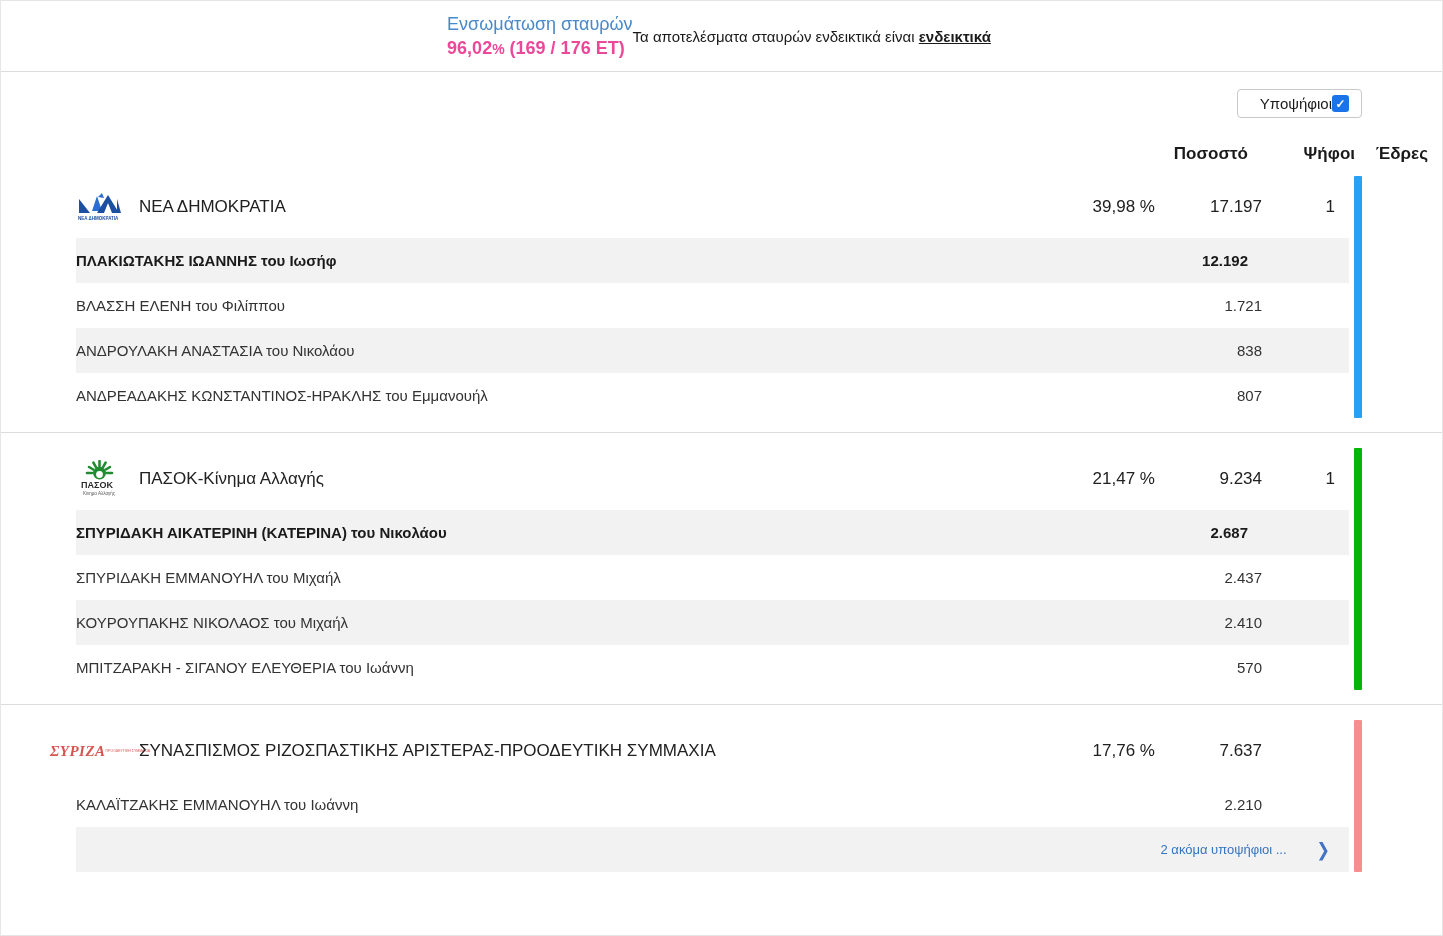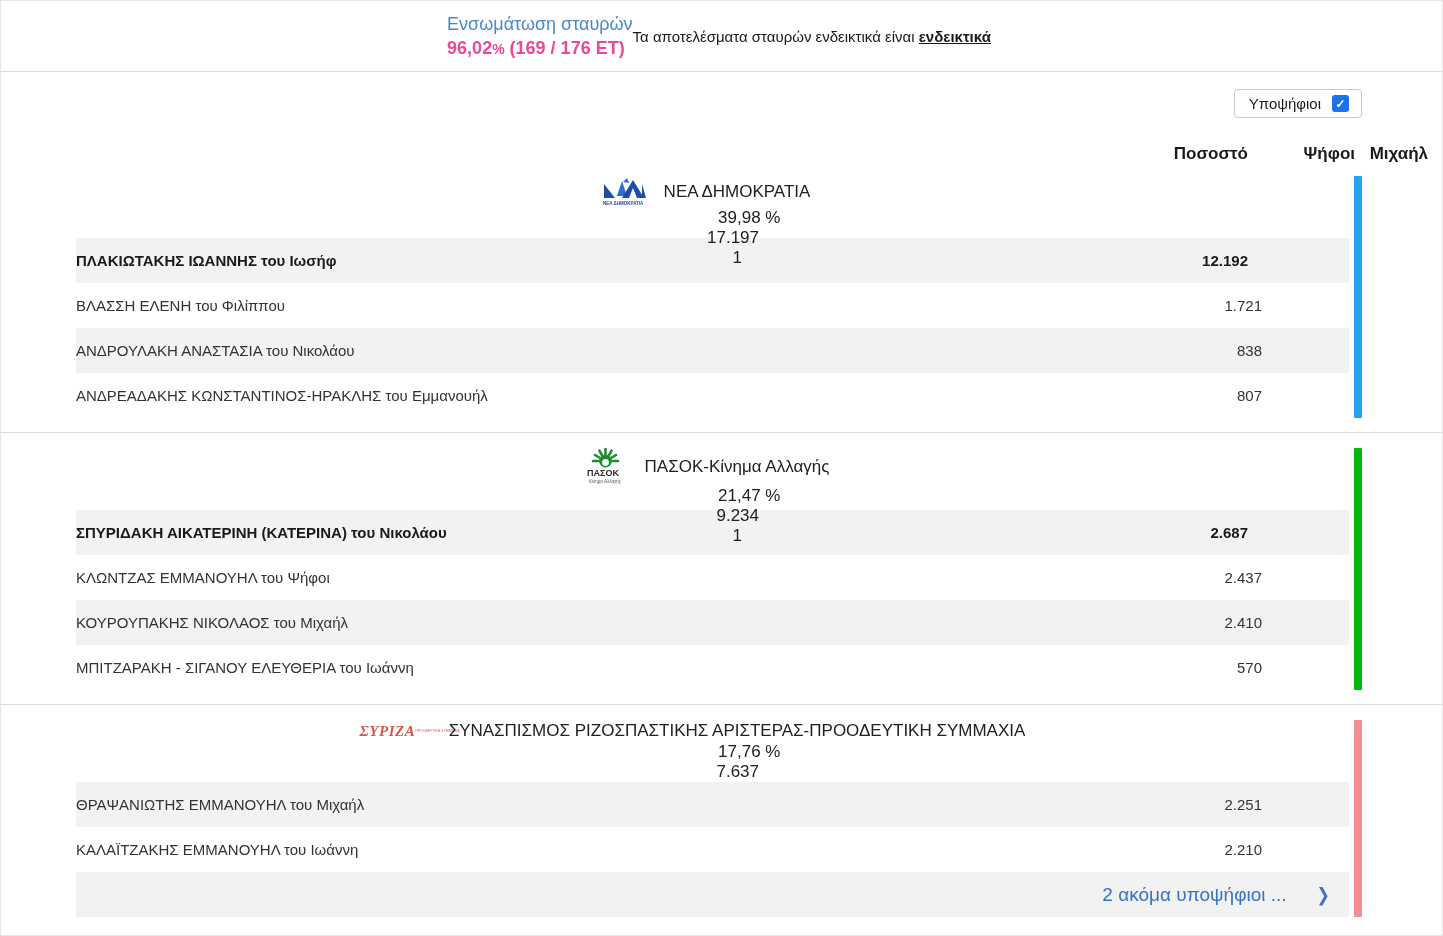--- a/index.html
+++ b/index.html
@@ -16,23 +16,23 @@
   }
   .integration-title { font-size:18px; color:#4a89c8; margin-bottom:3px; }
   .integration-progress { font-size:18px; font-weight:bold; color:#ec4899; }
   .integration-progress .pct-sign { font-size:14px; }
   .notice { font-size:15px; color:#1a1a1a; }
   .notice .emph { font-weight:bold; text-decoration:underline; }
 
   
   .toolbar { display:flex; justify-content:flex-end; padding:17px 80px 0 0; }
   .toggle-btn {
-    display:flex; align-items:center; gap:11px;
+    display:flex; align-items:center; 
     border:1px solid #c9c9c9; border-radius:4px; background:#fff;
-    padding:5px 12px 5px 14px; font-size:15px; color:#1a1a1a; cursor:pointer;
+    padding:5px 12px 5px 22px; font-size:15px; color:#1a1a1a; cursor:pointer;
   }
   .checkbox {
     width:17px; height:17px; border-radius:3px; display:flex;
     align-items:center; justify-content:center;
     color:#fff; font-size:12px; font-weight:bold; line-height:1;
   }
 
   
   .cols-pad { padding-left:75px; padding-right:93px; }
   .row-flex { display:flex; align-items:center; box-sizing:border-box; padding-right:14px; }
@@ -42,38 +42,38 @@
   .col-seats  { width:73px;  text-align:right; }
 
   .col-headers { margin-top:20px; height:32px; font-weight:bold; font-size:17px; color:#1a1a1a; }
 
   
   .party-section { position:relative; box-sizing:border-box; }
   .party-section.sec-0 { padding-top:6px;  padding-bottom:14px; border-bottom:1px solid #dcdcdc; }
   .party-section.sec-1 { padding-top:15px; padding-bottom:14px; border-bottom:1px solid #dcdcdc; }
   .party-section.sec-2 { padding-top:15px; padding-bottom:9px; }
 
-  .party-row { height:62px; font-size:17px;flex-direction:column; }
+  .party-row { height:62px; font-size:17px; }
   .party-head { display:flex; align-items:center; gap:15px; flex:1; min-width:0; }
   .party-logo { width:48px; display:flex; align-items:center; justify-content:center; flex-shrink:0; }
   .party-name { color:#212121; white-space:nowrap; overflow:hidden; }
   .party-num { font-size:17px; color:#212121; }
 
   .cand-row { height:45px; font-size:15px; color:#333; }
   .cand-row.alt { background:#f2f2f2; }
   .cand-row.elected { font-weight:bold; color:#1a1a1a;gap:14px; }
 
   .party-bar { position:absolute; width:8px; right:80px; border-radius:1px; }
   .sec-0 .party-bar { top:6px;  bottom:14px; }
   .sec-1 .party-bar { top:15px; bottom:14px; }
   .sec-2 .party-bar { top:15px; bottom:9px; }
 
   
   .more-row { display:flex; align-items:center; justify-content:flex-end; cursor:pointer; }
-  .more-text { color:#3474c0; font-size:19px; }
+  .more-text { color:#3474c0; font-size:13px; }
   .chevron { color:#4472c4; font-size:16px; font-weight:bold; margin:0 19px 0 30px; transform:scaleY(1.15); }
 
   
   .nd-caption { font-size:4.5px; fill:#1d4fa0; font-weight:bold; }
   .pasok-name { font-size:9px; fill:#2b2b2b; font-weight:bold; }
   .pasok-sub  { font-size:4.5px; fill:#555; }
   .syriza-logo { text-align:center; line-height:1; }
   .syriza-main { color:#d65550; font-size:15px; font-weight:bold; letter-spacing:0.5px; font-style:italic;font-family:Liberation Serif, serif; }
   .syriza-sub  { color:#d65550; font-size:3.5px; margin-top:2px; white-space:nowrap; }
 </style>
@@ -92,21 +92,21 @@
   <button class="toggle-btn">
     <span>Υποψήφιοι</span>
     <span class="checkbox" style="background: rgb(26, 115, 232);">✓</span>
   </button>
 </div>
 
 <div class="col-headers cols-pad row-flex">
   <div class="col-name"></div>
   <div class="col-percent">Ποσοστό</div>
   <div class="col-votes">Ψήφοι</div>
-  <div class="col-seats">Μιχαήλ</div>
+  <div class="col-seats">Έδρες</div>
 </div>
 
 <section class="party-section sec-0 cols-pad">
   <div class="party-row row-flex">
     <div class="party-head">
       <div class="party-logo">
         <svg width="46" height="32" viewBox="0 0 46 32">
           <polygon points="2,22 2,8 13,22" fill="#1d4fa0"></polygon>
           <polygon points="15,20 20,5 25,20" fill="#2a6fd1"></polygon>
           <polygon points="21,6 25,2 27,7" fill="#2a6fd1"></polygon>
@@ -175,21 +175,21 @@
     <div class="col-votes party-num">9.234</div>
     <div class="col-seats party-num">1</div>
   </div>
   <div class="cand-row row-flex alt elected">
     <div class="col-name">ΣΠΥΡΙΔΑΚΗ ΑΙΚΑΤΕΡΙΝΗ (ΚΑΤΕΡΙΝΑ) του Νικολάου</div>
     <div class="col-percent"></div>
     <div class="col-votes">2.687</div>
     <div class="col-seats"></div>
   </div>
   <div class="cand-row row-flex">
-    <div class="col-name">ΚΛΩΝΤΖΑΣ ΕΜΜΑΝΟΥΗΛ του Ψήφοι</div>
+    <div class="col-name">ΣΠΥΡΙΔΑΚΗ ΕΜΜΑΝΟΥΗΛ του Μιχαήλ</div>
     <div class="col-percent"></div>
     <div class="col-votes">2.437</div>
     <div class="col-seats"></div>
   </div>
   <div class="cand-row row-flex alt">
     <div class="col-name">ΚΟΥΡΟΥΠΑΚΗΣ ΝΙΚΟΛΑΟΣ του Μιχαήλ</div>
     <div class="col-percent"></div>
     <div class="col-votes">2.410</div>
     <div class="col-seats"></div>
   </div>
@@ -208,26 +208,20 @@
       <div class="party-logo syriza-logo">
         <div class="syriza-main">ΣΥΡΙΖΑ</div>
         <div class="syriza-sub">ΠΡΟΟΔΕΥΤΙΚΗ ΣΥΜΜΑΧΙΑ</div>
       </div>
       <div class="party-name">ΣΥΝΑΣΠΙΣΜΟΣ ΡΙΖΟΣΠΑΣΤΙΚΗΣ ΑΡΙΣΤΕΡΑΣ-ΠΡΟΟΔΕΥΤΙΚΗ ΣΥΜΜΑΧΙΑ</div>
     </div>
     <div class="col-percent party-num">17,76 %</div>
     <div class="col-votes party-num">7.637</div>
     <div class="col-seats party-num"></div>
   </div>
-  <div class="cand-row row-flex alt">
-    <div class="col-name">ΘΡΑΨΑΝΙΩΤΗΣ ΕΜΜΑΝΟΥΗΛ του Μιχαήλ</div>
-    <div class="col-percent"></div>
-    <div class="col-votes">2.251</div>
-    <div class="col-seats"></div>
-  </div>
   <div class="cand-row row-flex">
     <div class="col-name">ΚΑΛΑΪΤΖΑΚΗΣ ΕΜΜΑΝΟΥΗΛ του Ιωάννη</div>
     <div class="col-percent"></div>
     <div class="col-votes">2.210</div>
     <div class="col-seats"></div>
   </div>
   <div class="cand-row alt more-row">
     <span class="more-text">2 ακόμα υποψήφιοι ...</span>
     <span class="chevron">❯</span>
   </div>

